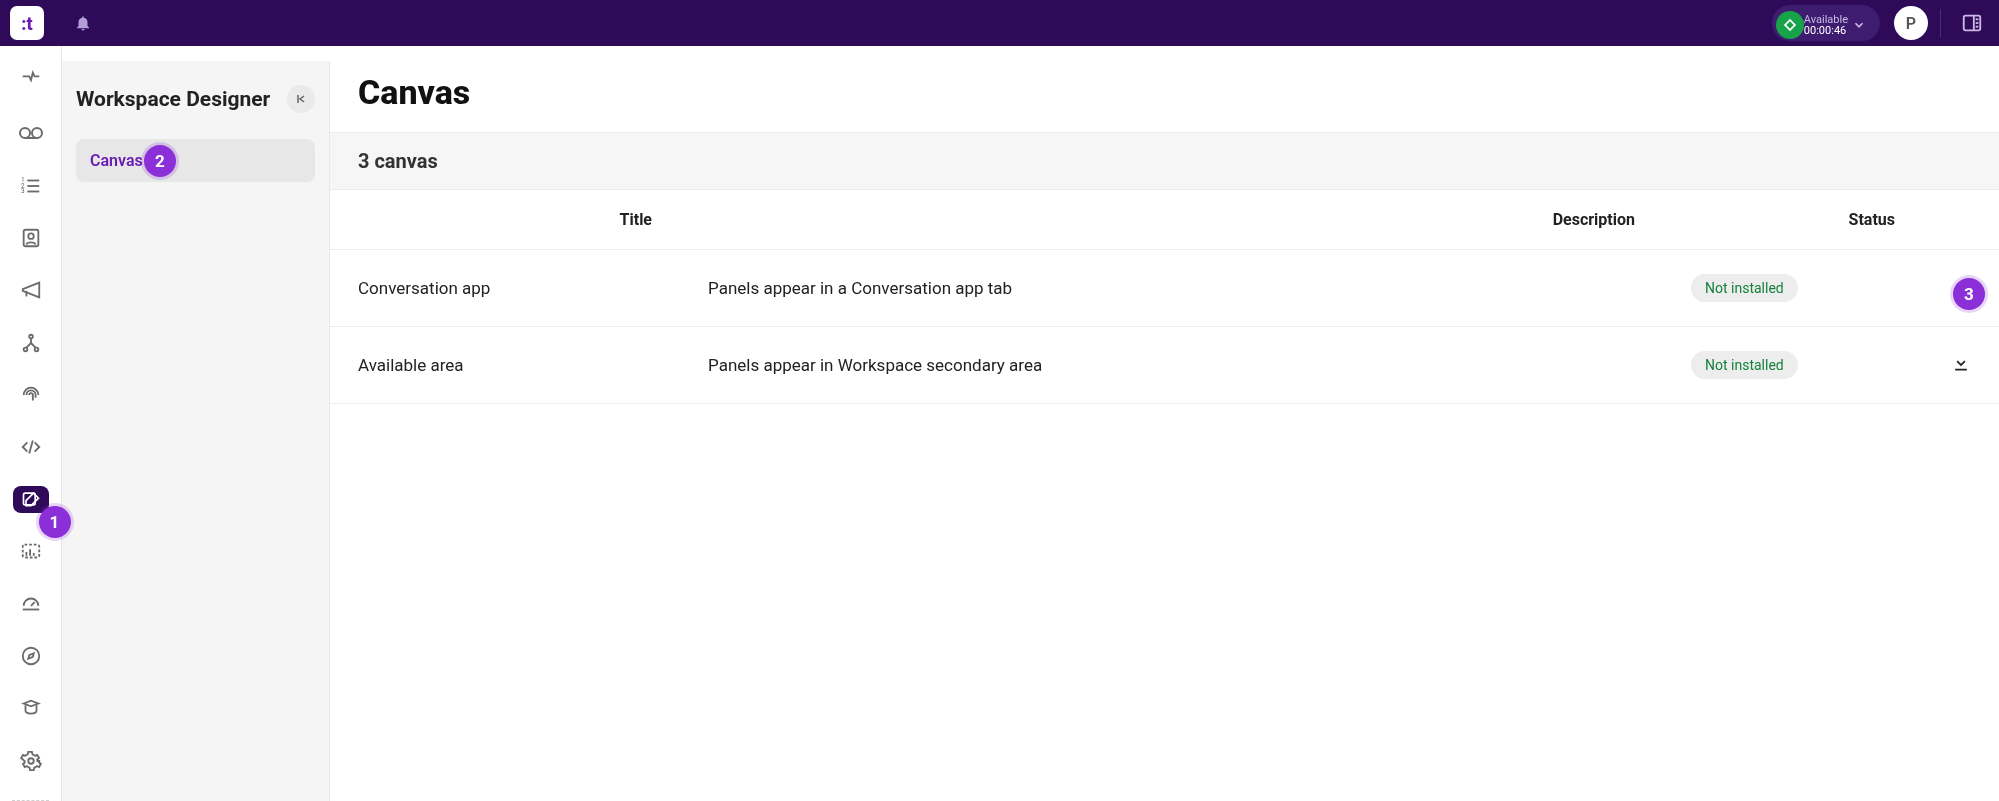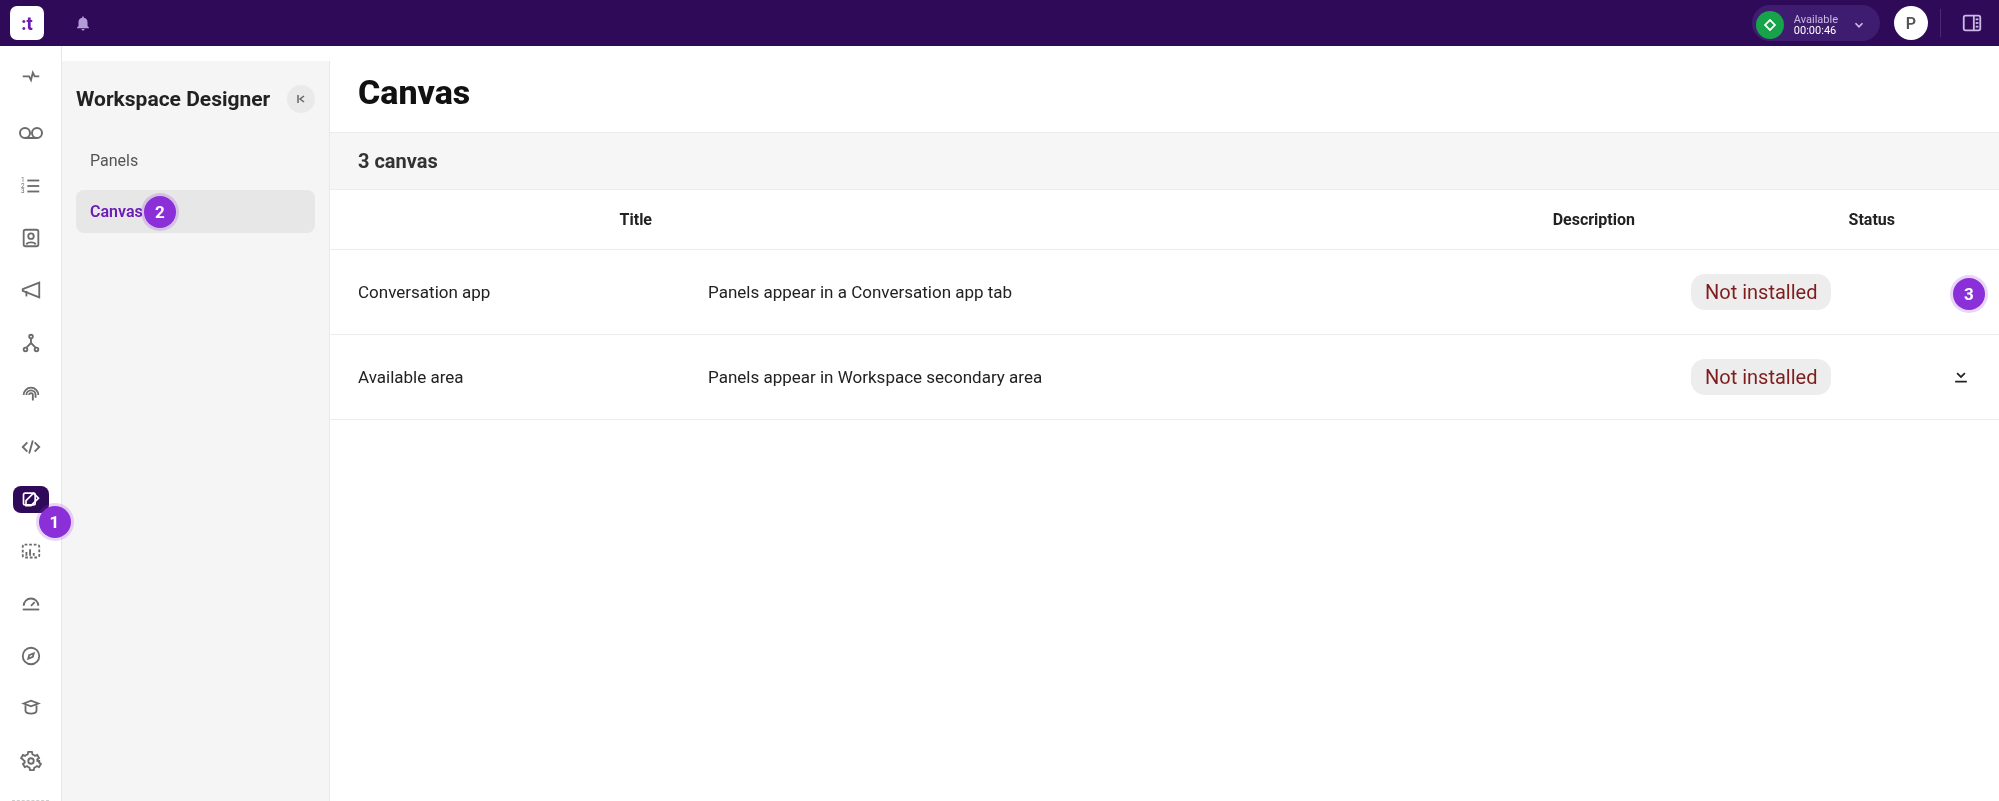--- a/index.html
+++ b/index.html
@@ -5,21 +5,21 @@
   * { box-sizing: border-box; margin: 0; padding: 0; }
   html, body { width: 1999px; height: 801px; font-family: -apple-system, BlinkMacSystemFont, "Segoe UI", Roboto, Helvetica, Arial, sans-serif; overflow: hidden; }
   body { display: flex; flex-direction: column; background: #fff; color: #1a1a1a; }
 
   
   .topbar { height: 46px; background: #2f0a59; display: flex; align-items: center; padding: 0 10px; color: #fff; }
   .topbar-left { display: flex; align-items: center; gap: 18px; }
   .logo-box { width: 34px; height: 34px; background: #fff; border-radius: 7px; display: flex; align-items: center; justify-content: center; font-weight: 800; color: #6a1cb5; font-size: 18px; }
   .bell { width: 22px; height: 22px; display:flex; align-items:center; justify-content:center; color:#b49cd6; margin-left:10px; }
   .topbar-spacer { flex: 1; }
-  .status-pill { display: flex; align-items: center; gap: 10px; background: #3e1c6f; border-radius: 22px; padding: 4px 14px 0 4px; height: 36px; }
+  .status-pill { display: flex; align-items: center; gap: 0; background: #3e1c6f; border-radius: 22px; padding: 4px 14px 0 4px; height: 36px; }
   .status-diamond { width: 28px; height: 28px; border-radius: 50%; background: #16a34a; display:flex; align-items:center; justify-content:center; }
   .status-diamond svg { transform: rotate(45deg); }
   .status-text { display:flex; flex-direction:column; line-height:1; font-size:11px; }
   .status-text .lbl { color:#cbb9e6; font-size:11px; }
   .status-text .time { color:#fff; font-size:11px; }
   .status-chev { margin-left:4px; color:#cbb9e6; }
   .avatar { width:34px; height:34px; border-radius:50%; background:#fff; color:#555; display:flex; align-items:center; justify-content:center; font-weight:600; margin-left:14px; }
   .drawer-icon { margin-left:14px; color:#cbb9e6; padding:0 6px; }
   .vsep { width:1px; height:28px; background:#4a2a7a; margin-left:12px; }
 
@@ -43,21 +43,21 @@
   
   .main { flex:1; overflow:auto; }
   .page-head { padding:26px 28px 20px 28px; }
   .page-title { font-size:34px; font-weight:800; color:#111; }
   .page-sub { margin-top:8px; font-size:17px; color:#8b8b8b; }
   .count-bar { background:#f6f6f6; border-top:1px solid #ececec; border-bottom:1px solid #ececec; padding:16px 28px; font-size:20px; font-weight:700; color:#333; }
   table { width:100%; border-collapse:collapse; }
   thead th { text-align:right; font-size:16px; font-weight:700; padding:20px 28px; border-bottom:1px solid #ececec; color:#222; }
   tbody td { padding:24px 28px; border-bottom:1px solid #ececec; font-size:17px; color:#222; vertical-align:middle; }
   tbody td.desc { color:#222; }
-  .badge { display:inline-block; background:#ededed; color:#7f1d1d; padding:6px 14px; border-radius:14px; font-size:20px; }
+  .badge { display:inline-block; background:#ededed; color:#15803d; padding:6px 14px; border-radius:14px; font-size:14px; }
   .dl-cell { width:60px; text-align:center; }
   .dl-icon { color:#222; display:inline-flex; }
   .col-title { width:350px; }
   .col-status { width:260px; }
 
   
   .anno { position:absolute; width:32px; height:32px; border-radius:50%; background:#8b2fd8; color:#fff; font-weight:700; font-size:17px; display:flex; align-items:center; justify-content:center; z-index:100; box-shadow:0 0 0 3px rgba(139,47,216,0.2); pointer-events:none; }
 
   svg { display:block; }
 </style>
@@ -216,23 +216,20 @@
 
   <div class="sidepanel">
     <div class="sidepanel-head">
       <div class="sidepanel-title">Workspace Designer</div>
       <div class="collapse-btn">
         <svg width="12" height="12" viewBox="0 0 24 24" fill="none" stroke="currentColor" stroke-width="3">
             <line x1="6" y1="4" x2="6" y2="20"></line>
             <polyline points="18 6 10 12 18 18"></polyline>
           </svg>
       </div>
-    </div>
-    <div class="sp-item">
-      <span>Panels</span>
     </div>
     <div class="sp-item active" style="position:relative;">
       <span>Canvas</span>
       <div class="anno" style="left:68px; top:6px;">
           <span>2</span>
         </div>
     </div>
   </div>
 
   <div class="main">

